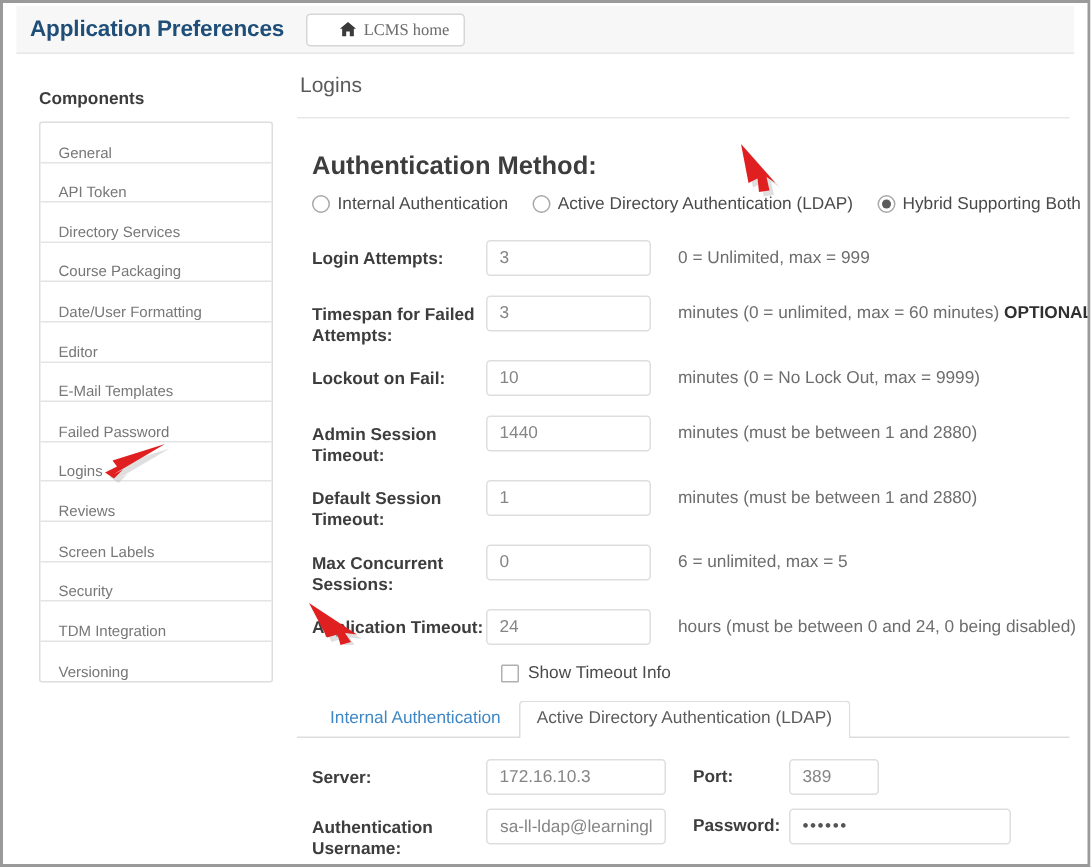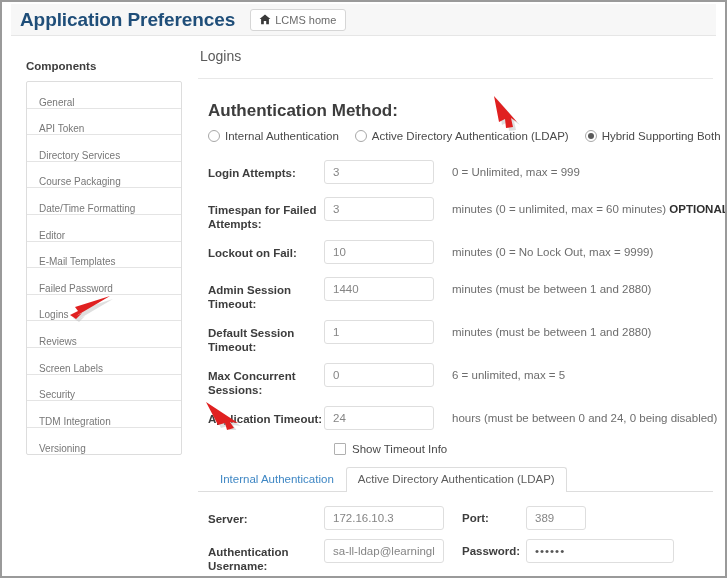--- a/index.html
+++ b/index.html
@@ -29,37 +29,38 @@
     top: 2px;
     right: 9px;
     height: 31px;
     background: #f7f7f7;
     border-bottom: 1px solid #e6e6e6;
     display: flex;
     align-items: center;
     padding-left: 9px;
   }
   .app-title {
-    font-size: 19px;
+    font-size: 15px;
     font-weight: bold;
     color: #1f4e79;
     letter-spacing: -0.1px;
   }
   .home-btn {
     margin-left: 15px;
     display: inline-flex;
     align-items: center;
     gap: 4px;
     background: #ffffff;
     border: 1px solid #d6d6d6;
     border-radius: 3px;
-    padding: 4px 9px 4px 8px;
+    padding: 4px 9px 4px 21px;
     font-size: 11px;
     color: #6b6b6b;
     cursor: pointer;
+    font-family: Liberation Serif, serif;
   }
   .home-icon {
     display: inline-block;
     width: 12px;
     height: 11px;
     position: relative;
     color: #3a3a3a;
     line-height: 1;
     font-size: 12px;
   }
@@ -314,21 +315,21 @@
       <div class="component-item">
         <span>API Token</span>
       </div>
       <div class="component-item">
         <span>Directory Services</span>
       </div>
       <div class="component-item">
         <span>Course Packaging</span>
       </div>
       <div class="component-item">
-        <span>Date/Time Formatting</span>
+        <span>Date/User Formatting</span>
       </div>
       <div class="component-item">
         <span>Editor</span>
       </div>
       <div class="component-item">
         <span>E-Mail Templates</span>
       </div>
       <div class="component-item">
         <span>Failed Password</span>
       </div>

